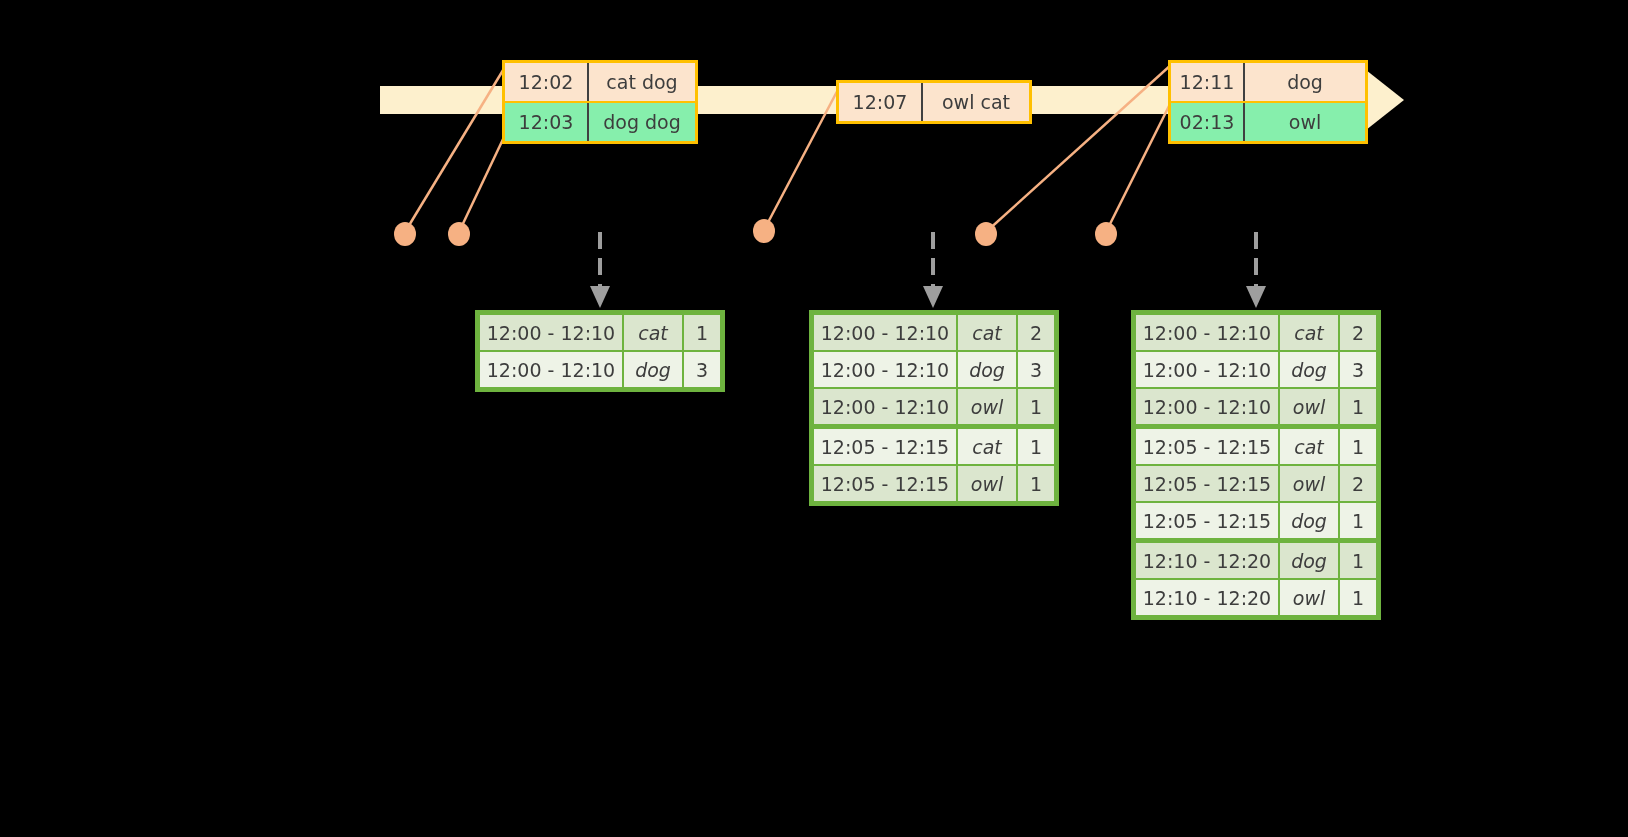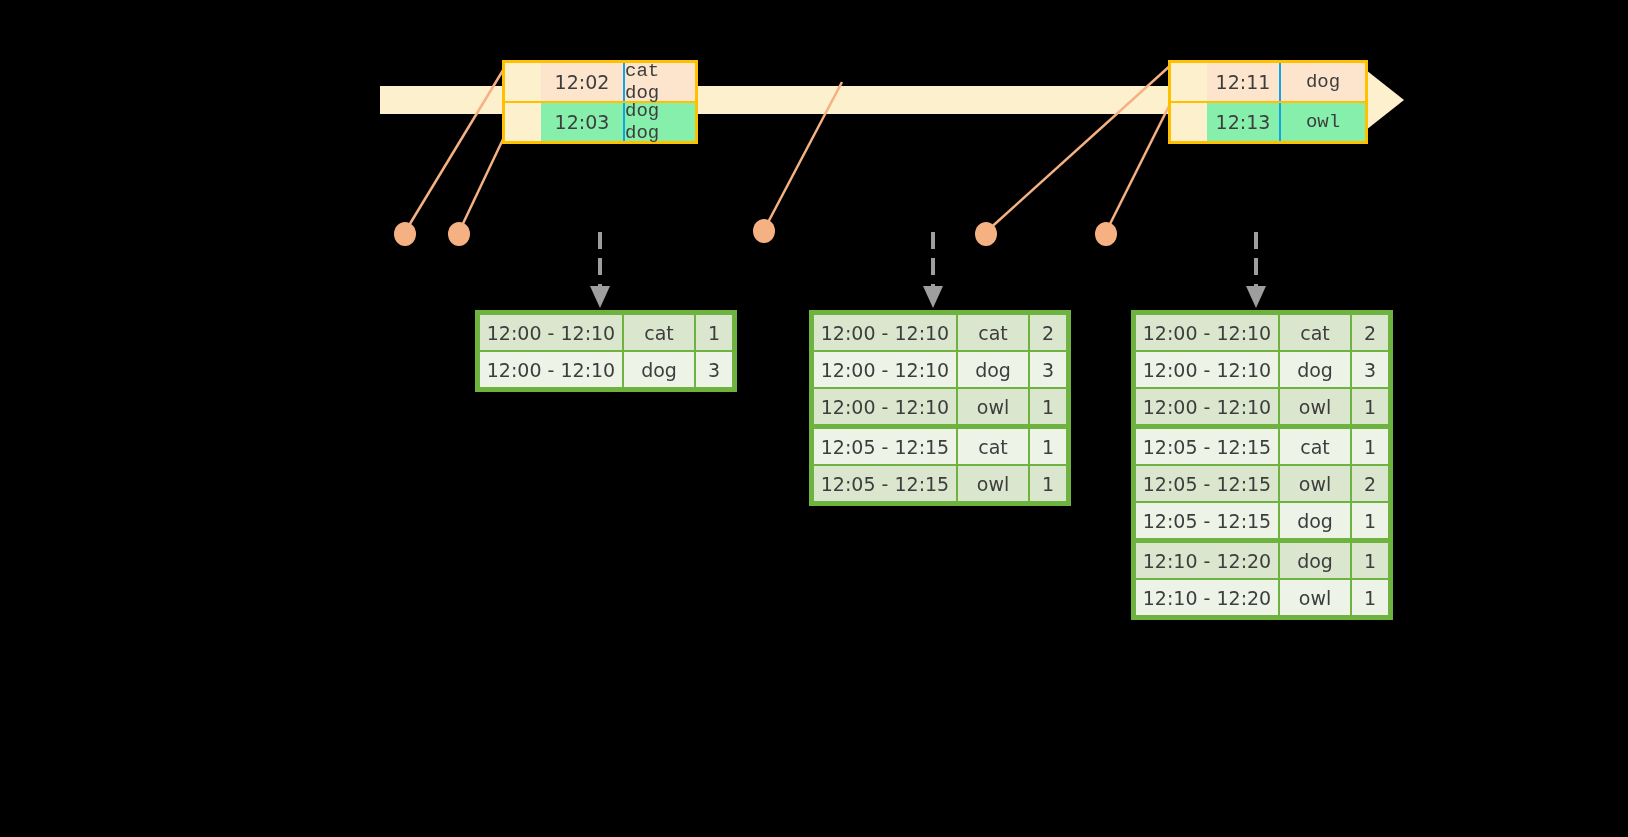--- a/index.html
+++ b/index.html
@@ -60,24 +60,23 @@
     display: flex;
     align-items: center;
     justify-content: center;
     background: #86efac;
     color: #3d3d3d;
     font-size: 19px;
     box-sizing: border-box;
   }
   .evt-time {
     width: 84px;
-    border-right: 2px solid #0ea5e9;
-    margin-left: 36px;
-  }
-  .evt-words { flex: 1; font-family: Liberation Mono, monospace; }
+    border-right: 2px solid #404040;
+  }
+  .evt-words { flex: 1; }
 
   #evt-a { left: 502px; top: 60px; width: 196px; }
   #evt-a .evt-time { width: 84px; }
   #evt-a .evt-words { width: 108px; }
 
   #evt-b { left: 836px; top: 80px; width: 196px; }
   #evt-b .evt-time { width: 84px; }
   #evt-b .evt-words { width: 108px; }
 
   #evt-c { left: 1168px; top: 60px; width: 200px; }
@@ -123,21 +122,21 @@
     justify-content: center;
     color: #3d3d3d;
     font-size: 19px;
     background: #eef3e7;
     margin: 1px;
     box-sizing: border-box;
   }
   .rrow.alt .rcell { background: #dbe6ce; }
   .rrow.groupsep { border-top: 3px solid #6eb33f; }
   .c-range { width: 142px; }
-  .c-word  { width: 70px; }
+  .c-word  { width: 58px; font-style: italic; }
   .c-count { width: 36px; }
 
   #rtable-1 { left: 475px; top: 310px; }
   #rtable-2 { left: 809px; top: 310px; }
   #rtable-3 { left: 1131px; top: 310px; }
 </style>
 </head>
 <body>
 
 <div id="canvas">
@@ -157,28 +156,34 @@
     <div class="evt-row shade">
       <div class="evt-time">12:02</div>
       <div class="evt-words">cat dog</div>
     </div>
     <div class="evt-row">
       <div class="evt-time">12:03</div>
       <div class="evt-words">dog dog</div>
     </div>
   </div>
 
+  <div class="evt" id="evt-b">
+    <div class="evt-row shade">
+      <div class="evt-time">12:07</div>
+      <div class="evt-words">owl cat</div>
+    </div>
+  </div>
 
   <div class="evt" id="evt-c">
     <div class="evt-row shade">
       <div class="evt-time">12:11</div>
       <div class="evt-words">dog</div>
     </div>
     <div class="evt-row">
-      <div class="evt-time">12:13</div>
+      <div class="evt-time">02:13</div>
       <div class="evt-words">owl</div>
     </div>
   </div>
 
   <div class="dot" style="left:394px;top:222px;"></div>
   <div class="dot" style="left:448px;top:222px;"></div>
   <div class="dot" style="left:753px;top:219px;"></div>
   <div class="dot" style="left:975px;top:222px;"></div>
   <div class="dot" style="left:1095px;top:222px;"></div>
 

